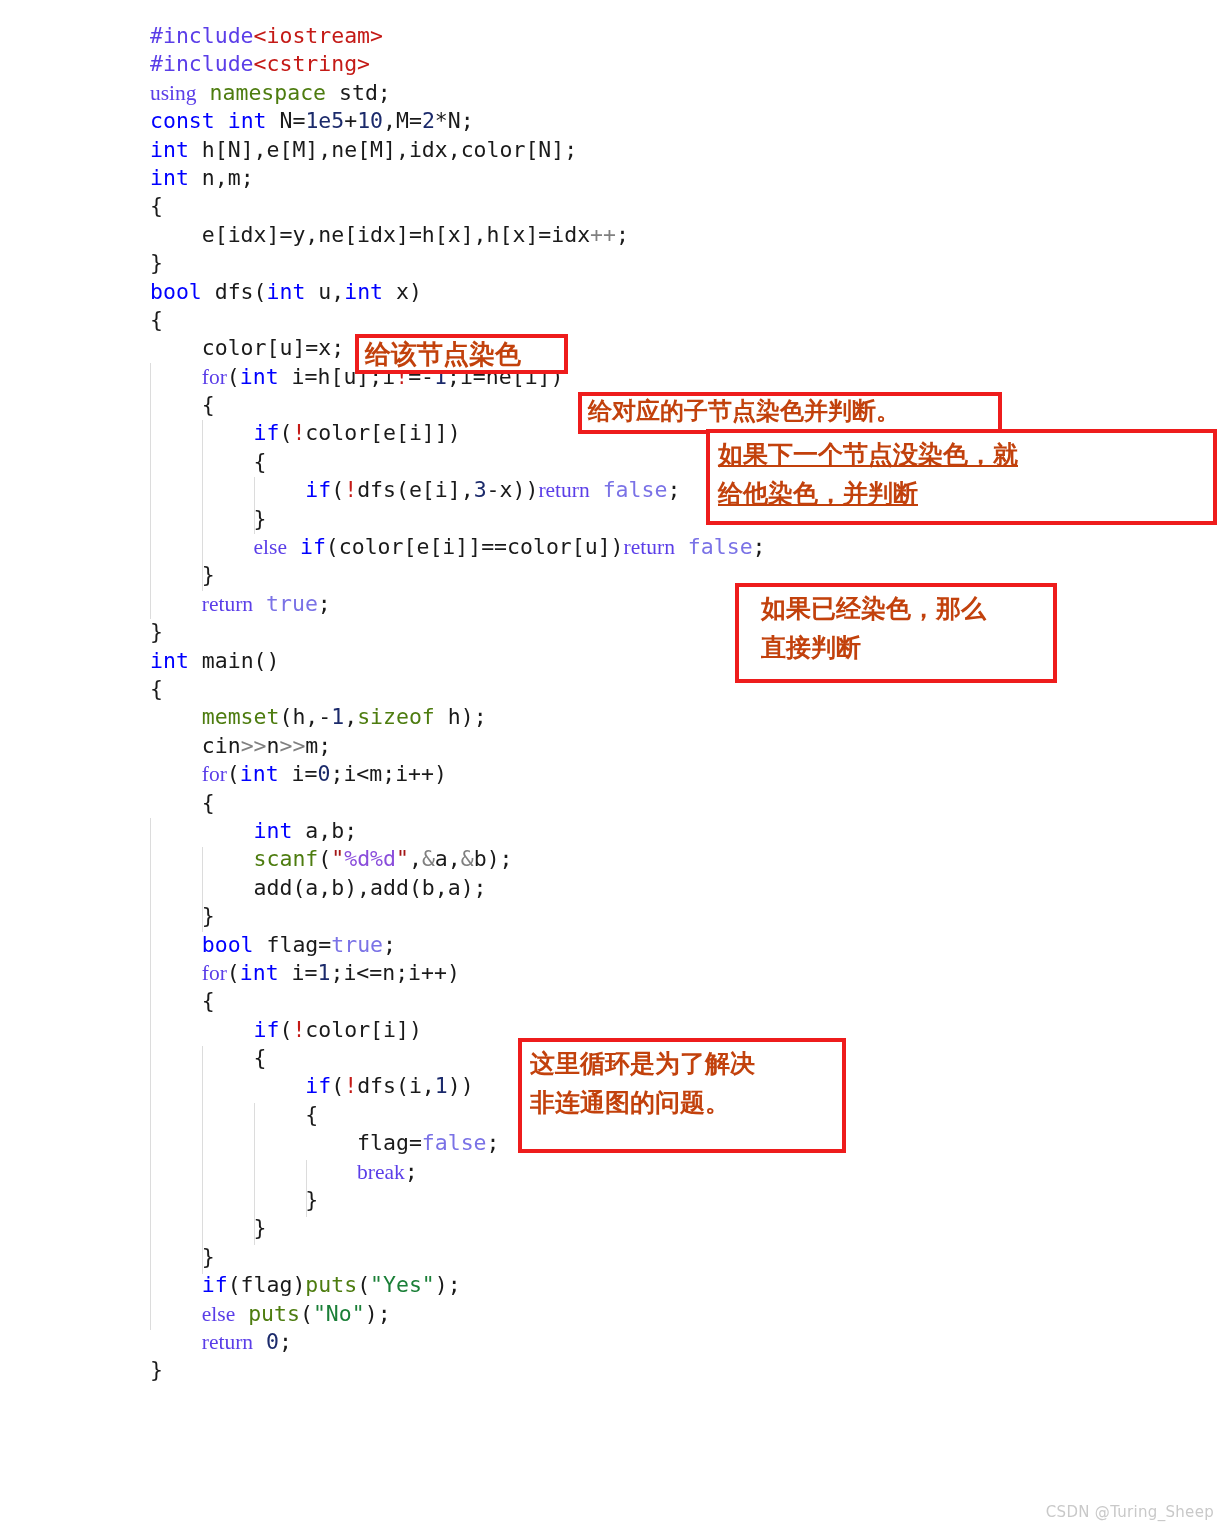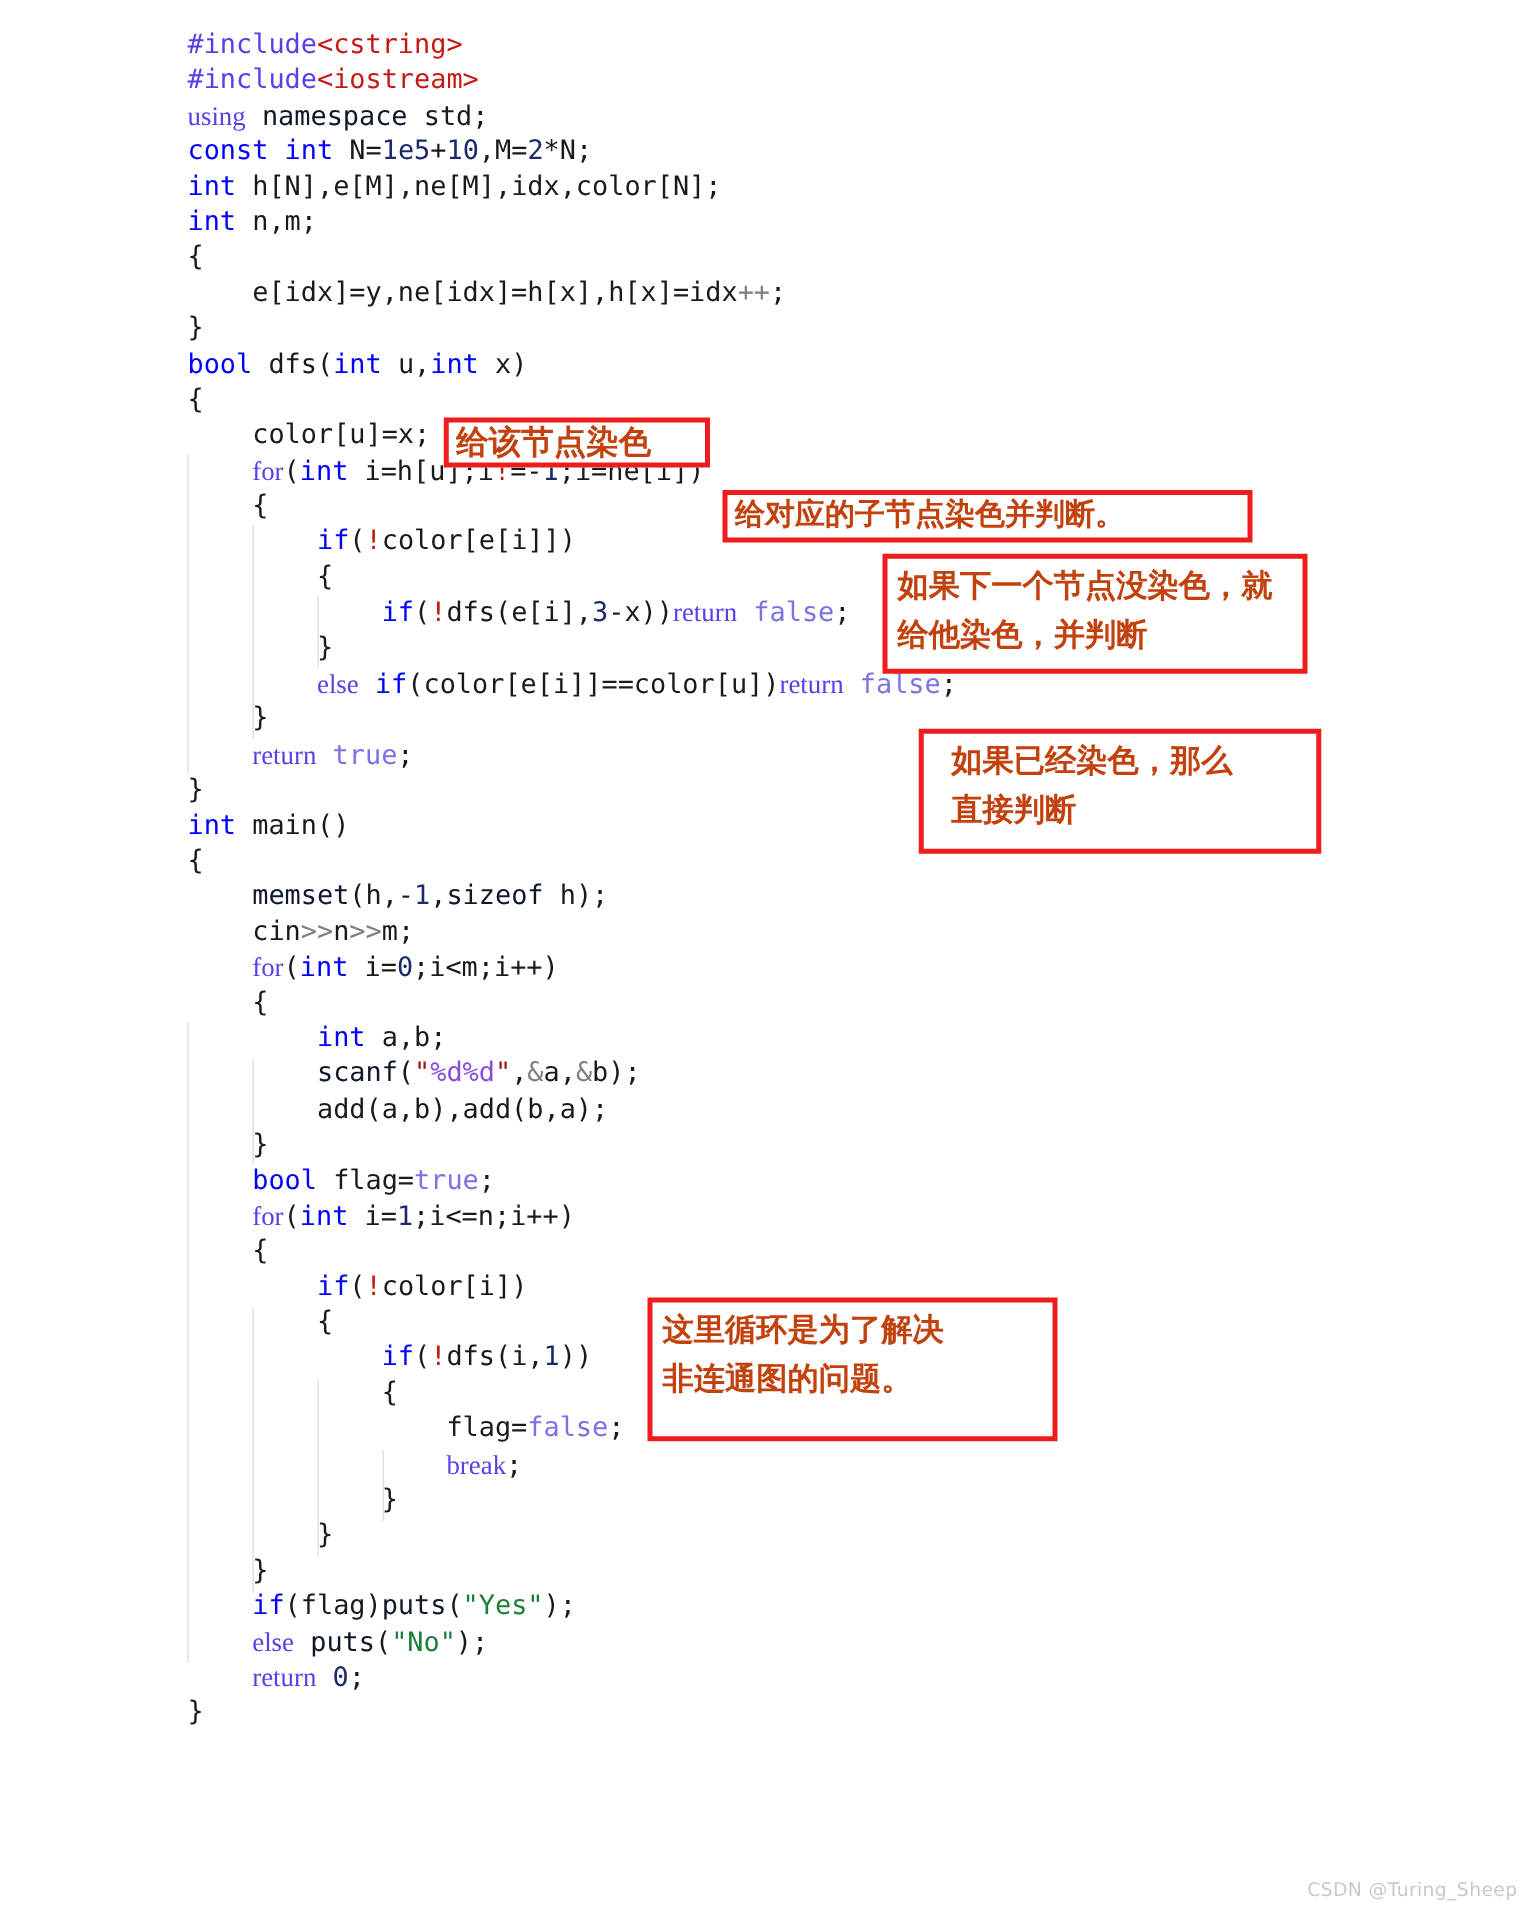--- a/index.html
+++ b/index.html
@@ -31,21 +31,21 @@
     color: #1a1a1a;
     letter-spacing: 0px;
     position: relative;
   }
 
   
   .kw      { color: #0000ff; }            
   .kw2     { color: #5b3ee8; font-family: Liberation Serif, serif; }            
   .pre     { color: #5b3ee8; }            
   .hdr     { color: #c41a16; }            
-  .gray    { color: #0f172a; }            
+  .gray    { color: #4d7c0f; }            
   .num     { color: #1b2a6b; }            
   .boolv   { color: #7a72e6; }            
   .str     { color: #1a7f37; }            
   .strq    { color: #a31515; }            
   .fmt     { color: #8a4ddb; }            
   .op      { color: #1a1a1a; }
   .opg     { color: #808080; }            
   .bang    { color: #c41a16; }            
   .punc    { color: #1a1a1a; }
 
@@ -79,21 +79,21 @@
     white-space: pre-line;
     z-index: 5;
   }
   .note.tight {
     padding: 1px 6px 2px 6px;
     line-height: 1.18;
   }
 
   #note-color-node    { left: 355px; top: 334px; width: 213px; height: 40px; font-size: 26px; }
   #note-child-node    { left: 578px; top: 392px; width: 424px; height: 42px; font-size: 24px; }
-  #note-uncolored     { left: 706px; top: 443px; width: 340px; height: 96px; }
+  #note-uncolored     { left: 706px; top: 429px; width: 511px; height: 96px; text-decoration: underline; }
   #note-already       { left: 735px; top: 583px; width: 322px; height: 100px; padding-left: 22px; }
   #note-loop          { left: 518px; top: 1038px; width: 328px; height: 115px; }
 
   
   #watermark {
     position: absolute;
     right: 12px;
     bottom: 12px;
     font-family: "DejaVu Sans", "Liberation Sans", sans-serif;
     font-size: 15px;
@@ -110,22 +110,22 @@
   <div class="guide" style="left:104px;top:455px; height:57px;"></div>
   <div class="guide" style="left:0px;  top:796px; height:512px;"></div>
   <div class="guide" style="left:52px; top:825px; height:85px;"></div>
   <div class="guide" style="left:52px; top:1024px;height:228px;"></div>
   <div class="guide" style="left:104px;top:1081px;height:142px;"></div>
   <div class="guide" style="left:156px;top:1138px;height:57px;"></div>
 </div>
 
 <div id="code-area">
 
+  <div class="line"><span class="pre">#include</span><span class="hdr">&lt;iostream&gt;</span></div>
   <div class="line"><span class="pre">#include</span><span class="hdr">&lt;cstring&gt;</span></div>
-  <div class="line"><span class="pre">#include</span><span class="hdr">&lt;iostream&gt;</span></div>
   <div class="line"><span class="kw2">using</span> <span class="gray">namespace</span> <span class="op">std;</span></div>
   <div class="line"><span class="kw">const</span> <span class="kw">int</span> <span class="op">N=</span><span class="num">1e5</span><span class="op">+</span><span class="num">10</span><span class="op">,M=</span><span class="num">2</span><span class="op">*N;</span></div>
   <div class="line"><span class="kw">int</span> <span class="op">h[N],e[M],ne[M],idx,color[N];</span></div>
   <div class="line"><span class="kw">int</span> <span class="op">n,m;</span></div>
   <div class="line"><span class="punc">{</span></div>
   <div class="line">    <span class="op">e[idx]=y,ne[idx]=h[x],h[x]=idx</span><span class="opg">++</span><span class="op">;</span></div>
   <div class="line"><span class="punc">}</span></div>
   <div class="line"><span class="kw">bool</span> <span class="op">dfs(</span><span class="kw">int</span> <span class="op">u,</span><span class="kw">int</span> <span class="op">x)</span></div>
   <div class="line"><span class="punc">{</span></div>
   <div class="line">    <span class="op">color[u]=x;</span></div>

